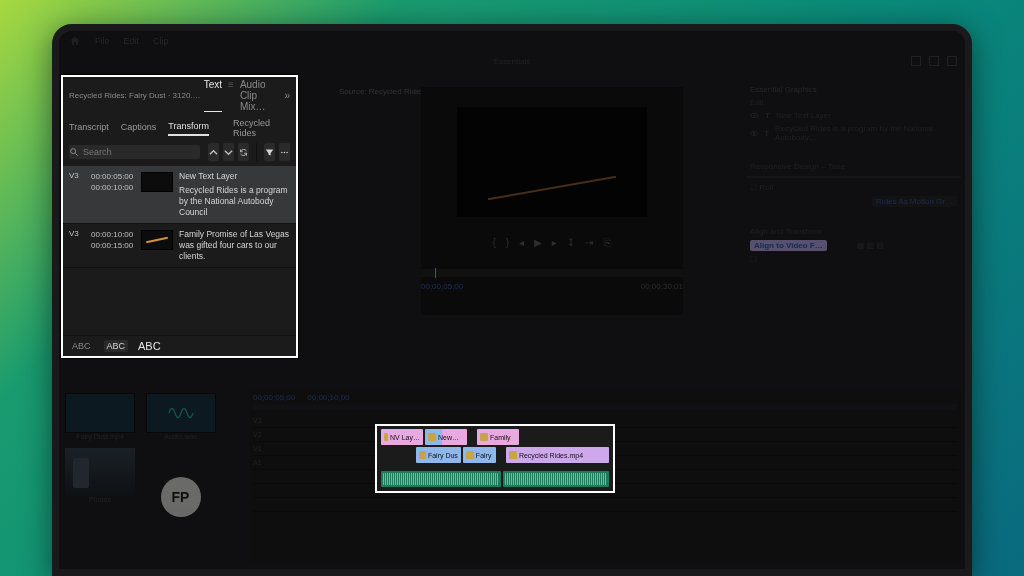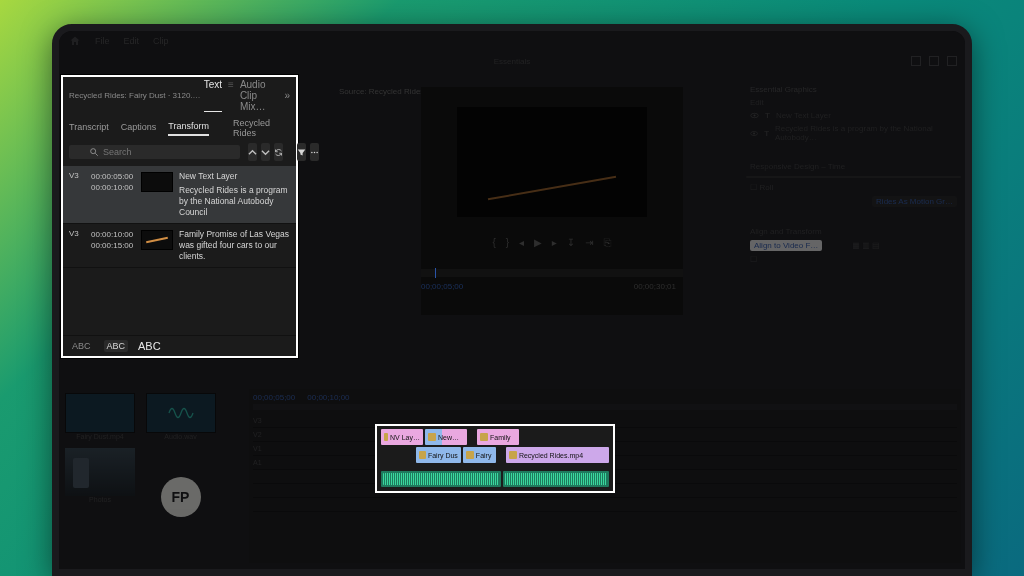--- a/index.html
+++ b/index.html
@@ -48,21 +48,21 @@
   .tp-head .tabs-mini .active{color:#e6e6e6; border-bottom:1px solid #e6e6e6;}
   .tp-head .close{font-size:10px; color:#8a8a8a;}
 
   .tp-tabs{display:flex; align-items:center; padding:4px 6px 0; gap:12px; font-size:9px;}
   .tp-tabs .tab{color:#9a9a9a; padding-bottom:3px; cursor:pointer;}
   .tp-tabs .tab.active{color:#e0e0e0; border-bottom:2px solid #e0e0e0;}
   .tp-tabs .spacer{flex:1;}
   .tp-tabs .rr{color:#9a9a9a;}
 
   .tp-toolbar{display:flex; align-items:center; gap:4px; padding:5px 6px;}
-  .search-wrap{flex:1; display:flex; align-items:center; background:#2a2a2a; border-radius:2px; padding:2px 20px; margin-right:4px;}
+  .search-wrap{flex:1; display:flex; align-items:center; background:#2a2a2a; border-radius:2px; padding:2px 0; margin-right:4px;}
   .search-wrap svg{width:10px;height:10px;}
   .search-wrap input{flex:1; background:transparent; border:none; outline:none;
     color:#c7c7c7; font-size:9px; margin-left:4px;}
   .tp-btn{width:18px; height:18px; background:#2a2a2a; border-radius:2px;
     display:flex; align-items:center; justify-content:center; cursor:pointer;}
   .tp-btn svg{width:9px;height:9px;}
   .tp-sep{width:1px;height:18px;background:#111;margin:0 3px;}
 
   .tp-list{flex:1; overflow:hidden;}
   .tp-item{display:flex; padding:5px 6px; gap:6px; border-bottom:1px solid #111;}
@@ -87,21 +87,21 @@
     position:absolute; left:362px; top:56px; width:262px; height:228px;
     background:#0a0a0a;
   }
   .program .shot{width:190px;height:110px;background:#030303;margin:20px auto;
     position:relative; overflow:hidden;}
   .program .bar{width:130px;height:2px;background:#8c5a2a;
     position:absolute;left:30px;top:80px;transform:rotate(-10deg);opacity:.5;}
   .program .playbar{display:flex;justify-content:center;gap:10px;margin-top:18px;}
   .program .playbar span{color:#2e2e2e;font-size:10px;}
   .program .tc-left{position:absolute;left:0;bottom:24px;font-size:8px;color:#2a54a8;opacity:.5;}
-  .program .tc-right{position:absolute;right:7px;bottom:24px;font-size:8px;color:#2e2e2e;}
+  .program .tc-right{position:absolute;right:0;bottom:24px;font-size:8px;color:#2e2e2e;}
   .program .scrub{position:absolute;left:0;right:0;bottom:38px;height:8px;background:#111;}
   .program .scrub .head{position:absolute;left:14px;top:-1px;width:1px;height:10px;background:#2a54a8;}
 
   .essential{position:absolute; right:4px; top:52px; width:215px; height:300px; opacity:.4;}
   .essential .title{font-size:8px;color:#4a4a4a;padding:2px 4px;}
   .essential .row{display:flex;gap:6px;padding:2px 4px;color:#3a3a3a;font-size:8px;align-items:center;}
   .essential .sec{margin-top:16px;}
   .essential .pill{background:#10223a;border-radius:2px;padding:1px 4px;color:#2a54a8;font-size:8px;display:inline-block;}
   .essential .slider{height:2px;background:#222;margin:3px 0;border-radius:1px;}
   .essential .eye{width:9px;height:9px;}
@@ -312,21 +312,21 @@
         <div class="row">
             <span>☐ Roll</span>
           </div>
         <div class="row" style="justify-content:flex-end;">
             <span class="pill" style="background:#1a1a1a;">Rides As Motion Gr…</span>
           </div>
       </div>
       <div class="sec">
         <div class="row">Align and Transform</div>
         <div class="row btn-row">
-          <span class="pill" style="background:#e5e5e5;">Align to Video F…</span>
+          <span class="pill" style="background:#c4b5fd;font-weight:bold;">Align to Video F…</span>
           <span style="color:#3a3a3a;">▦ ▥ ▤</span>
         </div>
         <div class="row">
             <span>☐</span>
           </div>
       </div>
     </div>
 
     <div class="lower">
       <div class="project">

